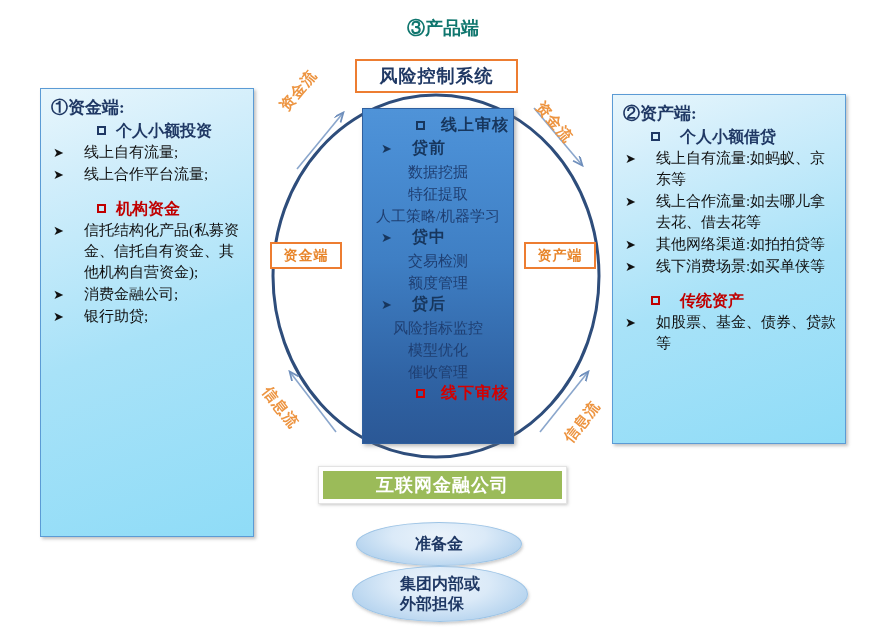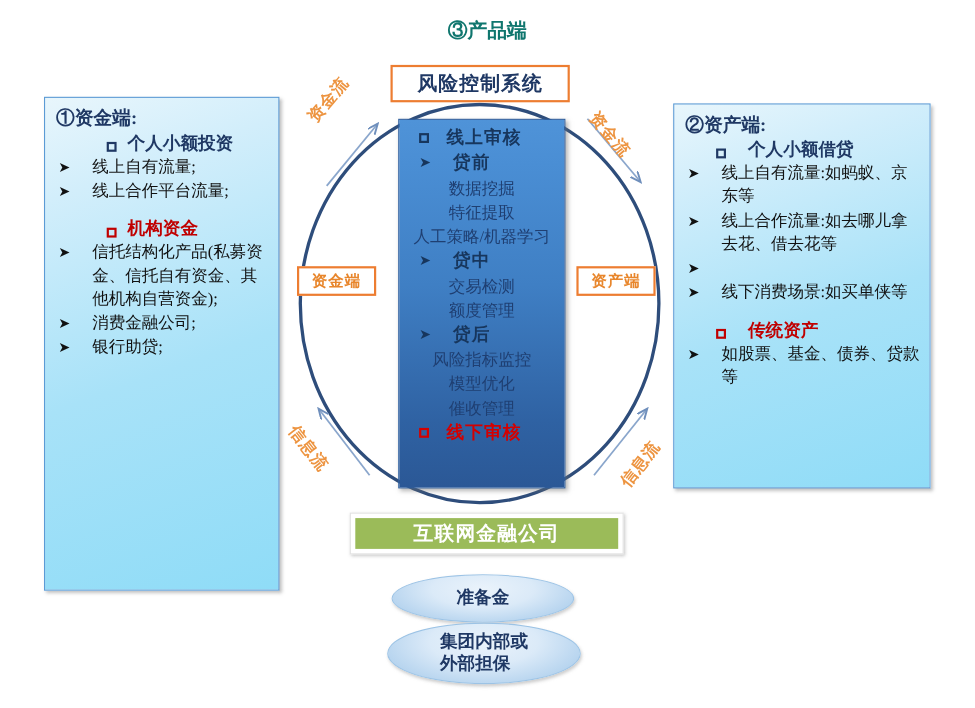--- a/index.html
+++ b/index.html
@@ -36,21 +36,21 @@
     font-weight: bold;
     font-size: 17px;
     color: #1f3864;
     letter-spacing: 0px;
     margin: 1px 0 1px 2px;
     white-space: nowrap;
   }
 
   .lvl1 {
     display: flex;
-    align-items: center;
+    align-items: flex-start;
     margin: 0 0 1px 0;
     padding-left: 26px;
   }
   .lvl1 .bullet-sq {
     flex: 0 0 auto;
     width: 9px; height: 9px;
     box-sizing: border-box;
     border: 2.5px solid #1f3864;
     margin: 6px 0 0 0;
   }
@@ -127,20 +127,21 @@
     box-sizing: border-box;
     background: linear-gradient(180deg, #4f93d8 0%, #4a8ed4 12%, #3f7fc4 45%, #2f62a3 82%, #2b5896 100%);
     border: 1px solid #2f5f9e;
     box-shadow: 2px 2px 4px rgba(110,110,110,0.5);
     padding: 6px 4px 0 4px;
     text-align: center;
   }
   #core-panel .c-lvl1 {
     display: flex; align-items: center;
     margin: 0 0 2px 14px;
+    justify-content: flex-end;
   }
   #core-panel .c-lvl1 .bullet-sq {
     width: 9px; height: 9px; box-sizing: border-box;
     border: 2.5px solid #17365d; flex: 0 0 auto;
   }
   #core-panel .c-lvl1.red .bullet-sq { border-color: #d40000; }
   #core-panel .c-lvl1 .lbl {
     font-size: 16px; font-weight: bold; color: #17365d;
     margin-left: 16px; letter-spacing: 1px;
   }
@@ -337,20 +338,21 @@
     <div class="lvl2 ind-b">
       <span class="bullet-ar">➤</span>
       <span class="lbl gap-lbl-b">线上自有流量:如蚂蚁、京东等</span>
     </div>
     <div class="lvl2 ind-b">
       <span class="bullet-ar">➤</span>
       <span class="lbl gap-lbl-b">线上合作流量:如去哪儿拿去花、借去花等</span>
     </div>
     <div class="lvl2 ind-b">
       <span class="bullet-ar">➤</span>
+      <span class="lbl gap-lbl-b">其他网络渠道:如拍拍贷等</span>
     </div>
     <div class="lvl2 ind-b">
       <span class="bullet-ar">➤</span>
       <span class="lbl gap-lbl-b">线下消费场景:如买单侠等</span>
     </div>
 
     <div class="spacer"></div>
 
     <div class="lvl1 red ind-b">
       <span class="bullet-sq"></span>

